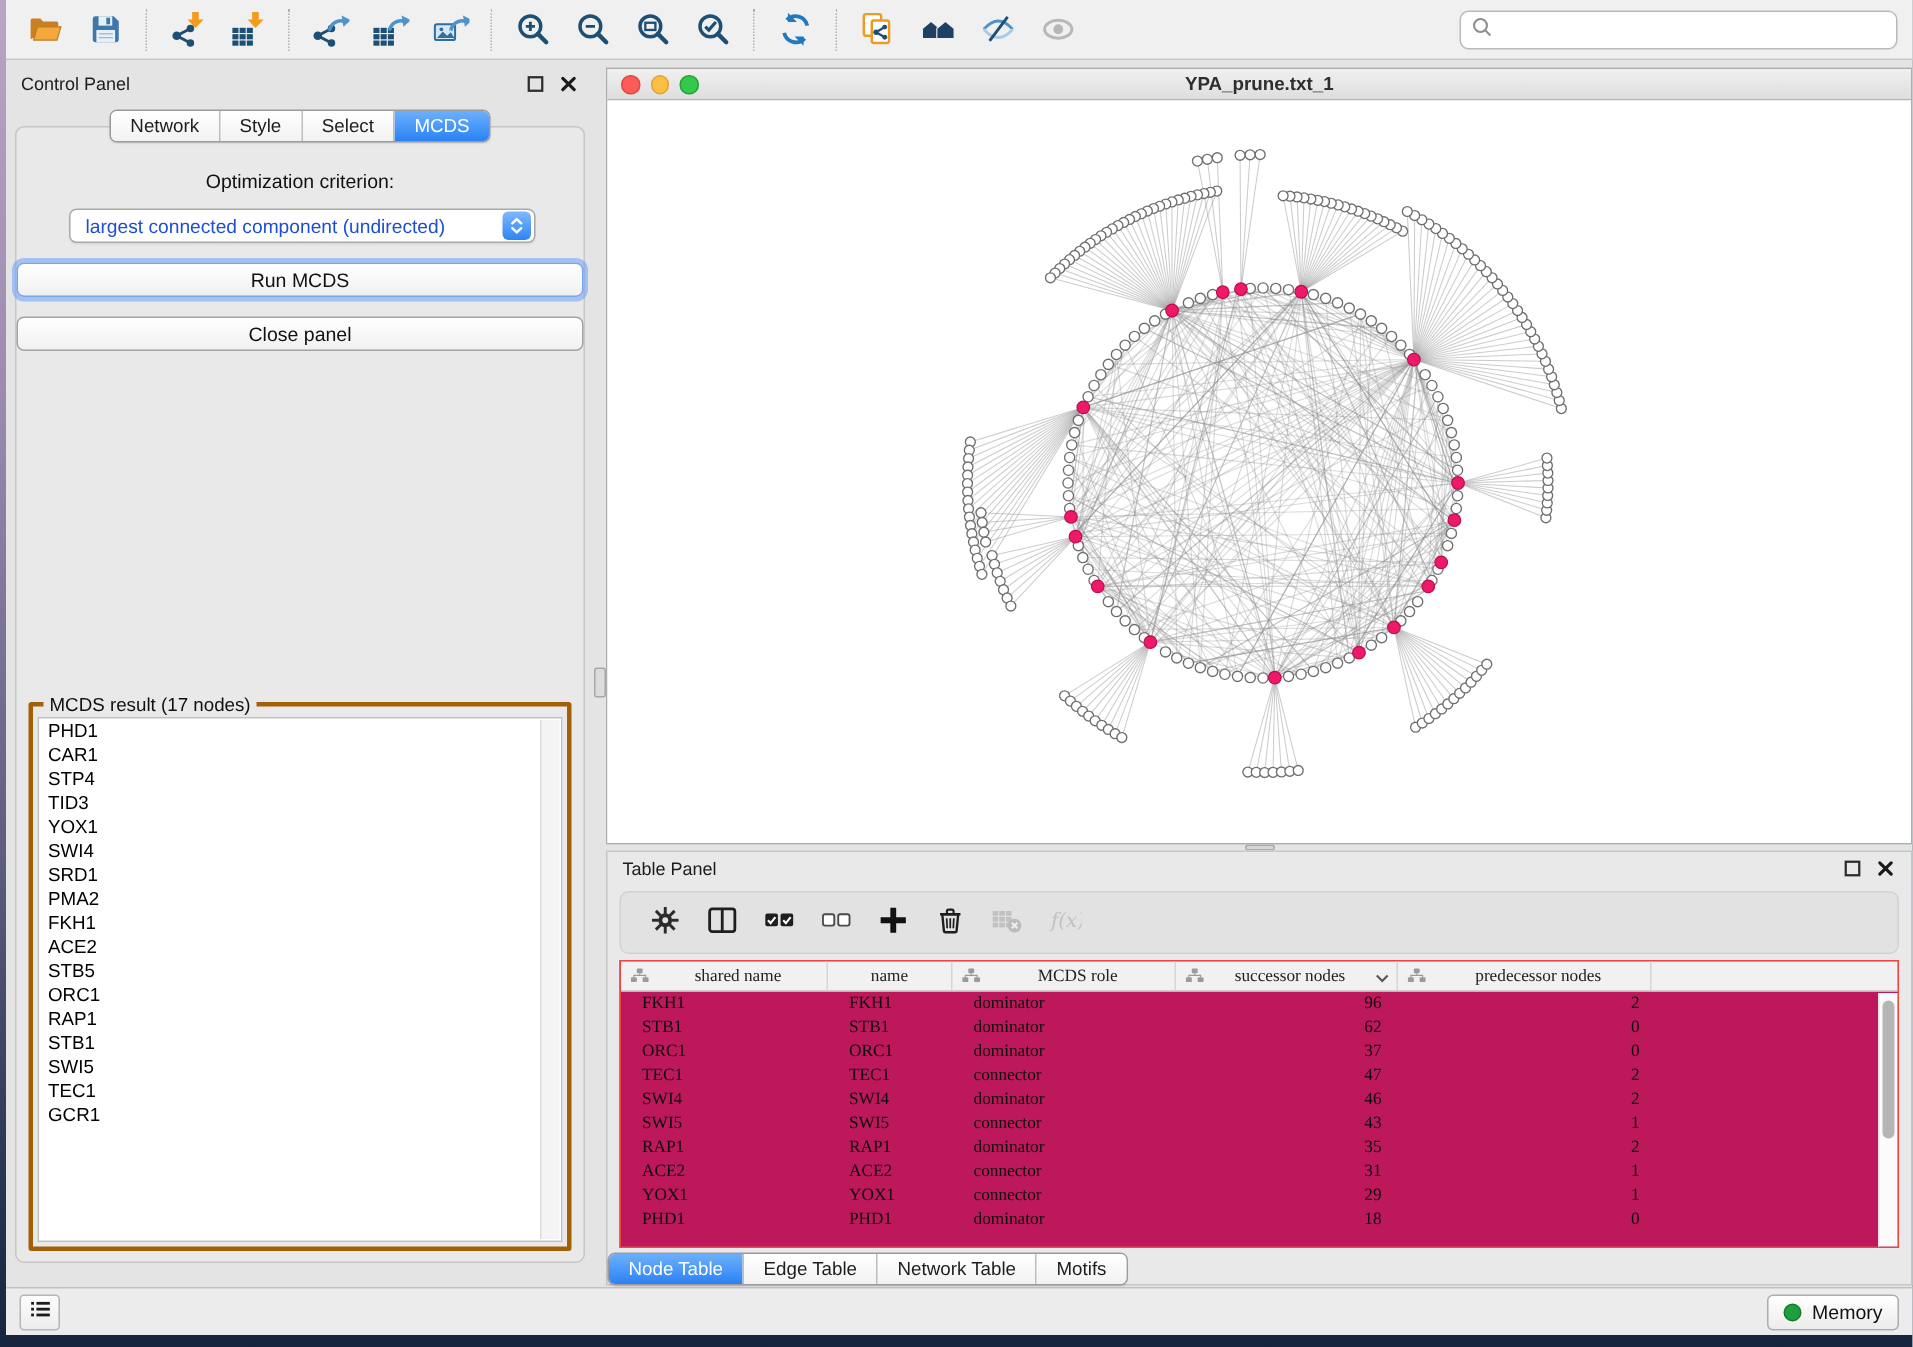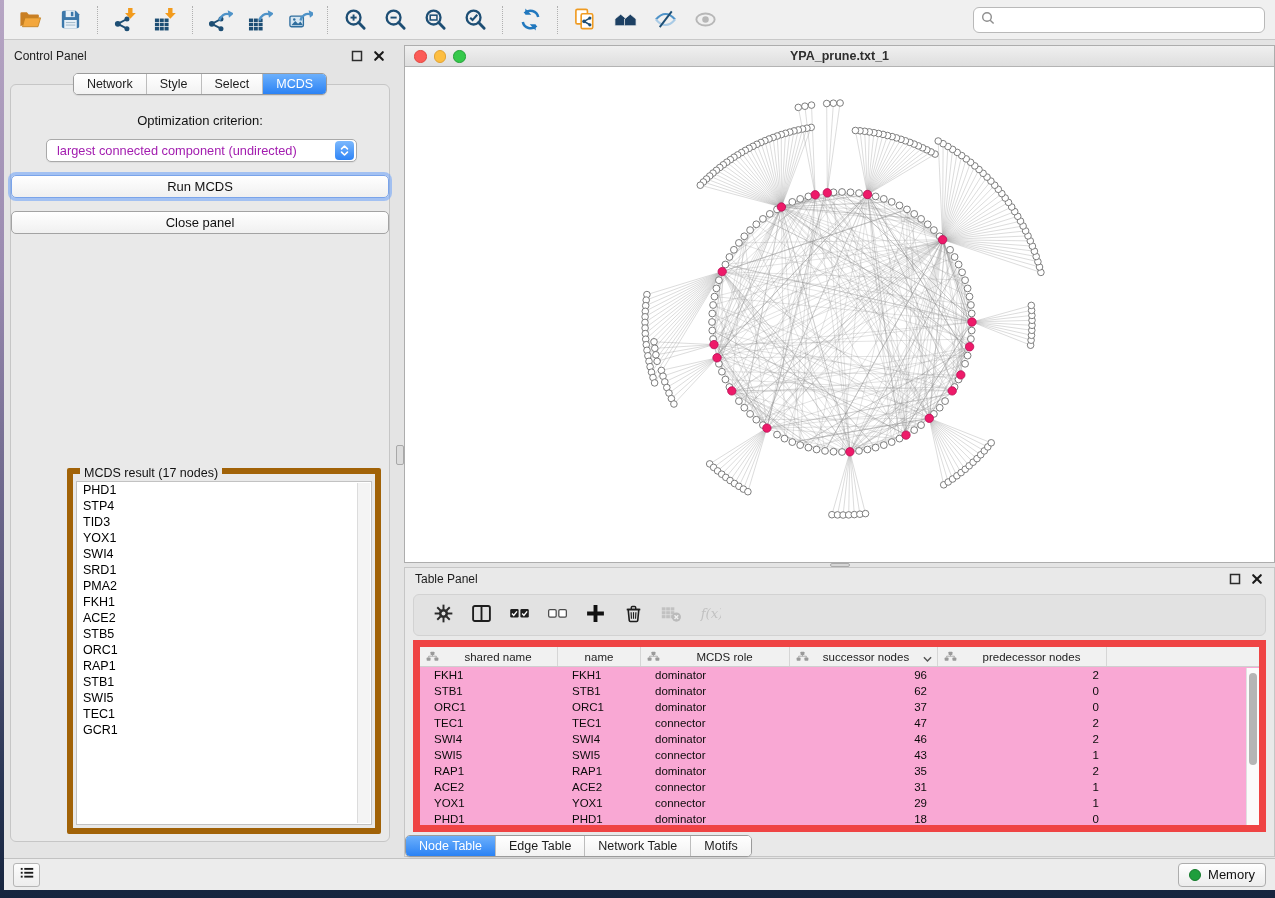--- a/index.html
+++ b/index.html
@@ -35,31 +35,31 @@
   .seg .tab { padding:0 13px; line-height:21px; color:#1d1d1d; border-left:1px solid #bdbdbd;
     background:linear-gradient(#ffffff,#f2f2f2); cursor:pointer; white-space:nowrap; }
   .seg .tab:first-child { border-left:none; }
   .seg .tab.active { background:linear-gradient(#6cb0fc,#2b82f4); color:#fff; }
   .cp-tabs-row { position:absolute; top:28px; left:0; right:0; display:flex; justify-content:center; z-index:2; }
   .tab-pane { position:absolute; top:39px; left:6px; right:6px; bottom:5px; background:#e9e9e9;
     border:1px solid #c6c6c6; border-radius:6px; z-index:1; padding-top:28px; text-align:center; }
   .opt-label { font-size:13px; color:#111; }
   .dropdown { margin:11px 32px 0 35px; height:23px; background:#fff; border:1px solid #a9a9a9;
     border-radius:5px; display:flex; align-items:center; cursor:pointer; box-shadow:0 1px 1px rgba(0,0,0,.06); }
-  .dropdown .dd-text { flex:1; text-align:left; padding-left:10px; font-size:12.8px; color:#a21caf;
+  .dropdown .dd-text { flex:1; text-align:left; padding-left:10px; font-size:12.8px; color:#1d4ed8;
     white-space:nowrap; overflow:hidden; }
   .dd-stepper { width:19px; height:19px; margin-right:2px; border-radius:4px;
     background:linear-gradient(#7db9fd,#2e84f6); display:flex; align-items:center; justify-content:center; }
   .dd-stepper svg { width:11px; height:13px; }
   .btn-row { margin-top:13px; display:flex; justify-content:center; gap:13px;flex-direction:column; }
   .mac-btn { height:23px; padding:0 14px; font-size:13px; color:#111; background:linear-gradient(#ffffff,#f0f0f0);
     border:1px solid #a3a3a3; border-radius:5px; cursor:pointer; font-family:"Liberation Sans",sans-serif; }
   .mac-btn.focused { box-shadow:0 0 0 3px rgba(106,160,249,.55); border-color:#7aa4ea; }
   .result-box { position:absolute; left:8px; right:8px; top:383px; bottom:7px;
-    border:6px solid #a16207; border-radius:2px;margin-left:48px; }
+    border:3px solid #a16207; border-radius:2px; }
   .result-legend { position:absolute; top:-8px; left:7px; background:#e9e9e9; padding:0 4px;
     font-size:12.5px; color:#111; }
   .result-list { position:absolute; left:3px; right:3px; top:7px; bottom:3px; background:#fff;
     border:1px solid #c2c2c2; text-align:left; overflow:hidden; }
   .result-item { font-size:12.5px; line-height:16px; padding-left:6px; color:#000; }
   .result-scroll { position:absolute; top:1px; right:1px; bottom:1px; width:13px; background:#f4f4f4;
     border-left:1px solid #dcdcdc; }
 
   
   .vsplit { position:absolute; left:392px; top:45px; width:8px; height:812px; cursor:col-resize; }
@@ -85,22 +85,22 @@
 
   
   .table-panel { position:absolute; left:0; top:522px; width:871px; height:290px; background:#e9e9e9;
     border:1px solid #c6c6c6; }
   .tp-toolbar { position:absolute; left:8px; right:8px; top:26px; height:42px; background:#e2e2e2;
     border:1px solid #d2d2d2; border-radius:6px; display:flex; align-items:center; padding-left:14px; gap:8px; }
   .tp-btn { width:30px; height:32px; background:transparent; border:none; display:flex; align-items:center;
     justify-content:center; cursor:pointer; }
   .tp-btn svg { width:23px; height:23px; }
   .tp-btn.disabled { opacity:.45; cursor:default; }
-  .tp-table { position:absolute; left:8px; right:8px; top:72px; bottom:24px; background:#f9a8d4;
-    border:7px solid #ef4444; }
+  .tp-table { position:absolute; left:8px; right:8px; top:72px; bottom:24px; background:#be185d;
+    border:1px solid #ef4444;font-family:Liberation Serif, serif; }
   .tp-head { display:flex; height:20px; background:#f1f1f1; border-bottom:1px solid #cfcfcf; }
   .th { display:flex; align-items:center; border-right:1px solid #d6d6d6; font-size:11.5px; color:#222;
     cursor:pointer; overflow:hidden; }
   .th .tree { width:13px; height:11px; margin-left:6px; flex:none; }
   .th .th-label { flex:1; text-align:center; white-space:nowrap; }
   .th .sortch { width:9px; height:7px; margin-right:5px; flex:none; }
   .th.filler { flex:1; border-right:none; cursor:default; }
   .tr { display:flex; height:16px; align-items:center; cursor:default; }
   .td { font-size:11.5px; color:#0c0c0c; white-space:nowrap; overflow:hidden; }
   .td.l { text-align:left; padding-left:14px; }
@@ -369,20 +369,21 @@
           </span>
         </div>
         <div class="btn-row">
           <button class="mac-btn focused">Run MCDS</button>
           <button class="mac-btn">Close panel</button>
         </div>
         <div class="result-box">
           <span class="result-legend">MCDS result (17 nodes)</span>
           <div class="result-list" id="result-list">
               <div class="result-item">PHD1</div>
+              <div class="result-item">CAR1</div>
               <div class="result-item">STP4</div>
               <div class="result-item">TID3</div>
               <div class="result-item">YOX1</div>
               <div class="result-item">SWI4</div>
               <div class="result-item">SRD1</div>
               <div class="result-item">PMA2</div>
               <div class="result-item">FKH1</div>
               <div class="result-item">ACE2</div>
               <div class="result-item">STB5</div>
               <div class="result-item">ORC1</div>

